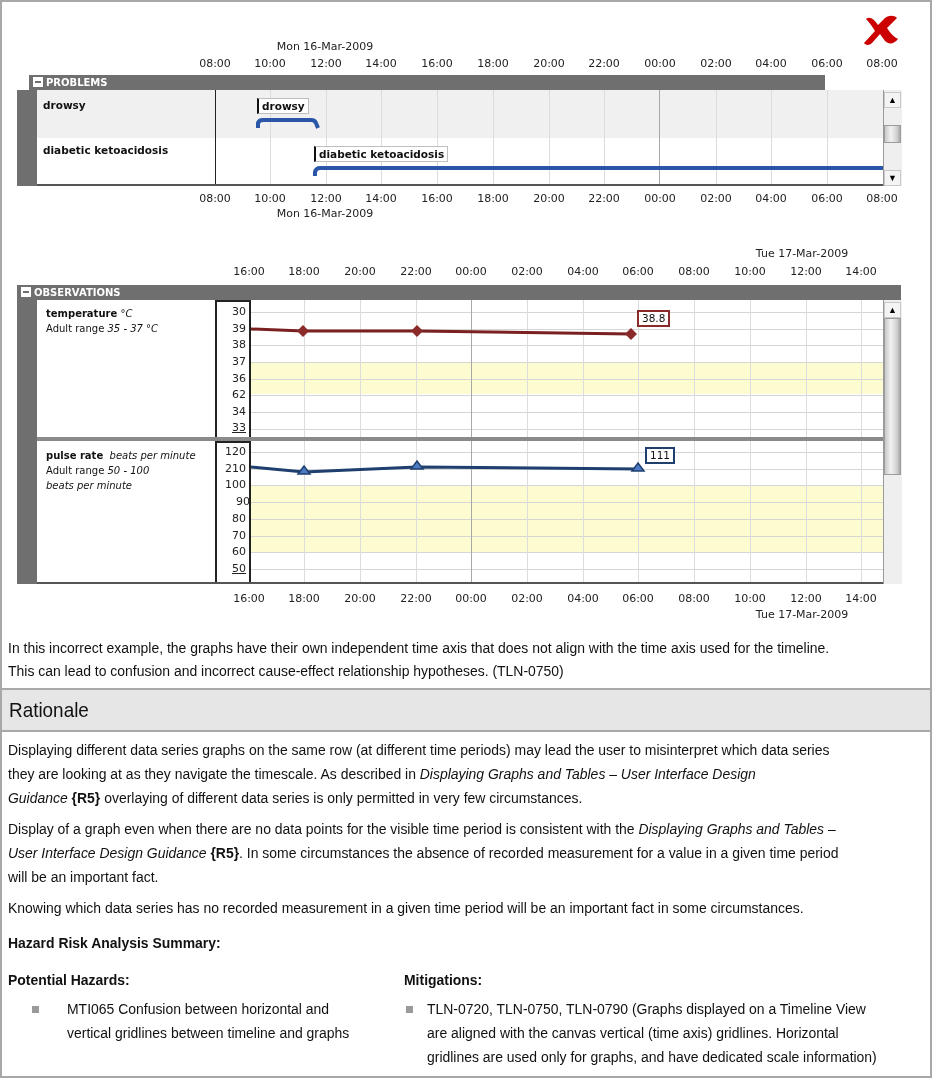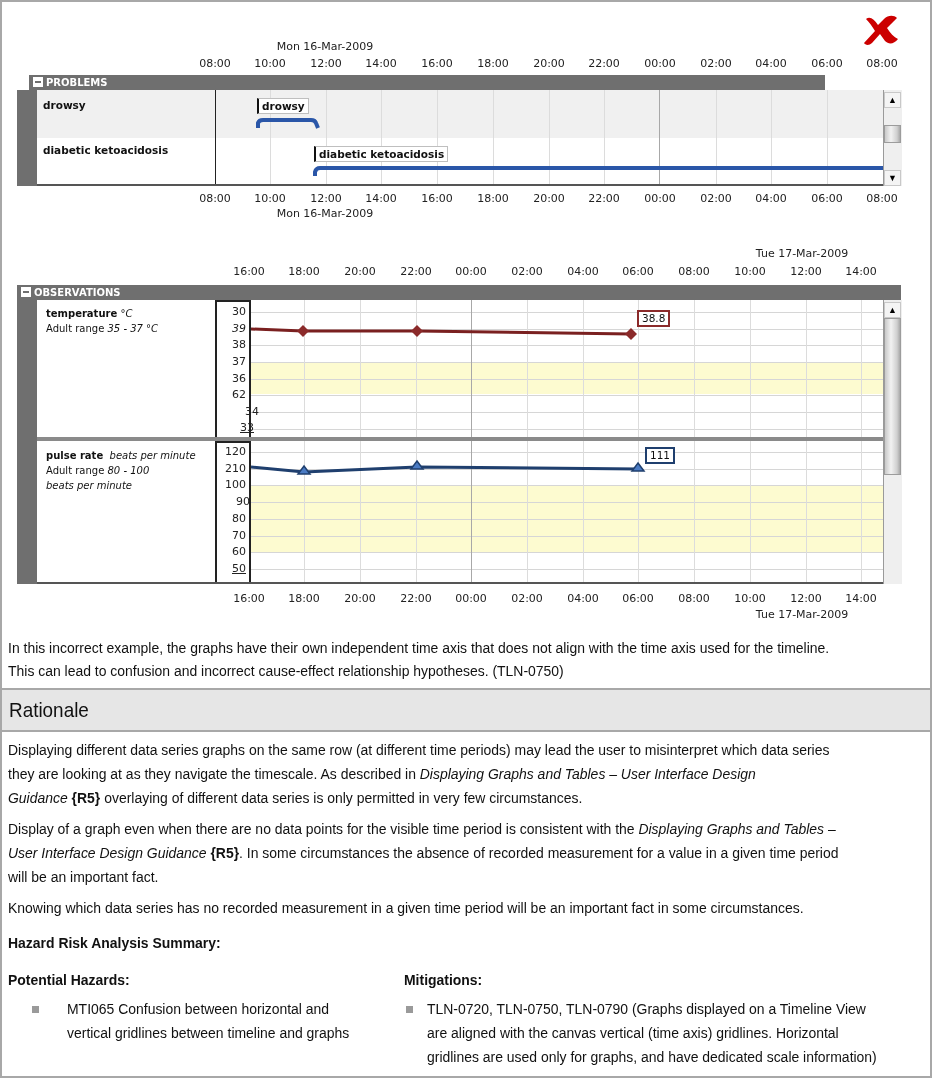--- a/index.html
+++ b/index.html
@@ -175,46 +175,46 @@
     <div class="vline" style="left:861px;top:300px;height:282px;"></div>
   </div>
 
   <div class="abs" style="left:37px;top:437px;width:846px;height:4px;background:#8a8a8a;"></div>
 
   <div class="abs" style="left:215px;top:300px;width:36px;height:137px;border-left:2px solid #222;border-right:2px solid #222;border-top:2px solid #222;box-sizing:border-box;background:#fff;"></div>
   <div class="abs" style="left:215px;top:441px;width:36px;height:141px;border-left:2px solid #222;border-right:2px solid #222;border-top:2px solid #222;box-sizing:border-box;background:#fff;"></div>
 
   <div>
     <div class="yax" style="left:218px;top:305px;">30</div>
-    <div class="yax" style="left:218px;top:322px;font-style:italic;">39</div>
+    <div class="yax" style="left:218px;top:322px;">39</div>
     <div class="yax" style="left:218px;top:338px;">38</div>
     <div class="yax" style="left:218px;top:355px;">37</div>
     <div class="yax" style="left:218px;top:372px;">36</div>
     <div class="yax" style="left:218px;top:388px;">62</div>
-    <div class="yax" style="left:218px;top:405px;margin-left:13px;">34</div>
-    <div class="yax" style="left:226px;top:421px;text-decoration:underline;">33</div>
+    <div class="yax" style="left:218px;top:405px;">34</div>
+    <div class="yax" style="left:218px;top:421px;text-decoration:underline;">33</div>
   </div>
   <div>
     <div class="yax" style="left:218px;top:445px;">120</div>
     <div class="yax" style="left:218px;top:462px;">210</div>
     <div class="yax" style="left:218px;top:478px;">100</div>
     <div class="yax" style="left:222px;top:495px;">90</div>
     <div class="yax" style="left:218px;top:512px;">80</div>
     <div class="yax" style="left:218px;top:529px;">70</div>
     <div class="yax" style="left:218px;top:545px;">60</div>
     <div class="yax" style="left:218px;top:562px;text-decoration:underline;">50</div>
   </div>
 
   <div class="obs-label" style="left:46px;top:306px;">
     <b>temperature</b> <i>°C</i><br>
     <span>Adult range</span> <i>35 - 37 °C</i>
   </div>
   <div class="obs-label" style="left:46px;top:448px;">
     <b>pulse rate</b>&nbsp; <i>beats per minute</i><br>
-    <span>Adult range</span> <i>80 - 100</i><br>
+    <span>Adult range</span> <i>50 - 100</i><br>
     <i>beats per minute</i>
   </div>
 
   <svg class="abs" style="left:251px;top:300px;" width="632" height="137">
     <polyline points="0,29 52,31 166,31 380,34" stroke="#7a2020" stroke-width="3" fill="none"></polyline>
     <path d="M52 25 L58 31 L52 37 L46 31 Z" fill="#8b2a2a"></path>
     <path d="M166 25 L172 31 L166 37 L160 31 Z" fill="#8b2a2a"></path>
     <path d="M380 28 L386 34 L380 40 L374 34 Z" fill="#8b2a2a"></path>
   </svg>
   <div class="valbox" style="left:637px;top:310px;border:2px solid #8b2a2a;">38.8</div>

